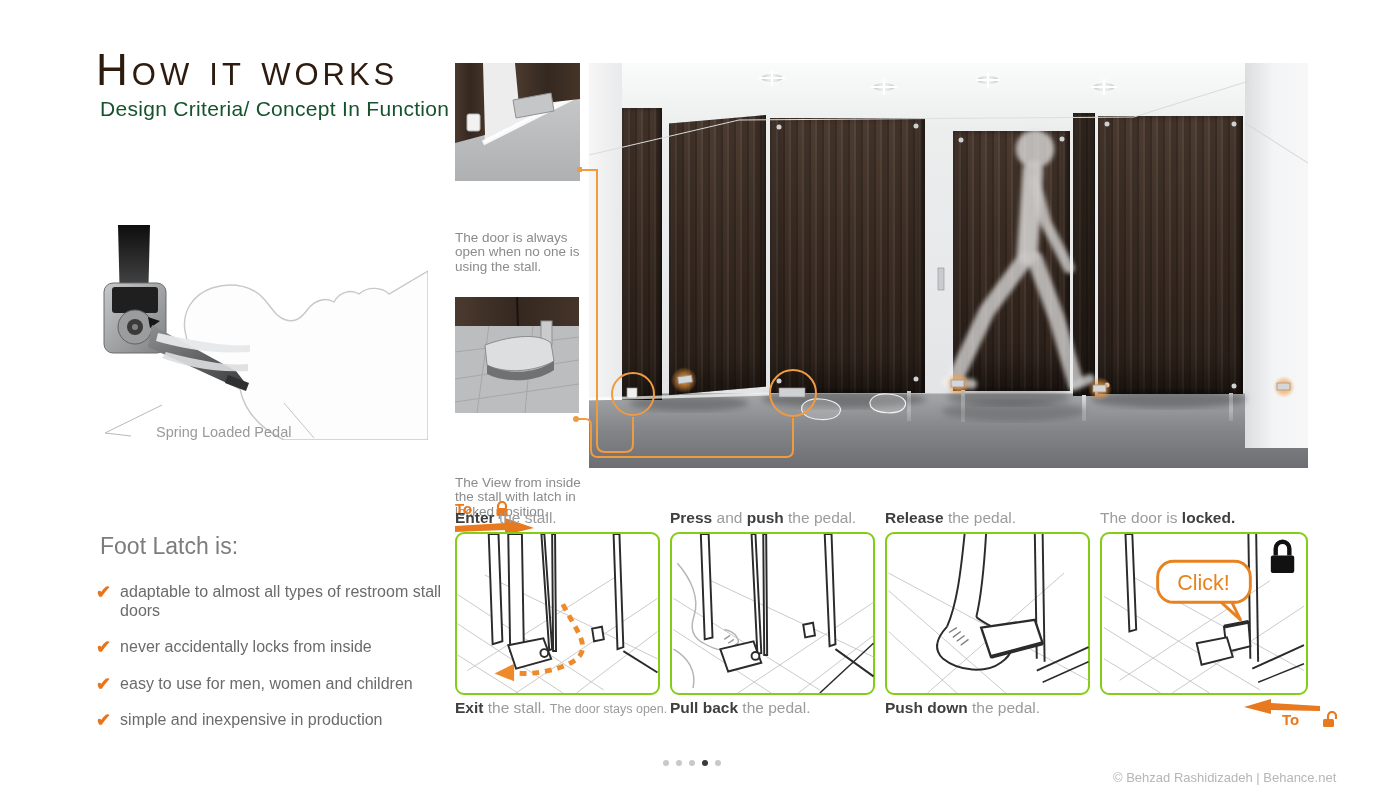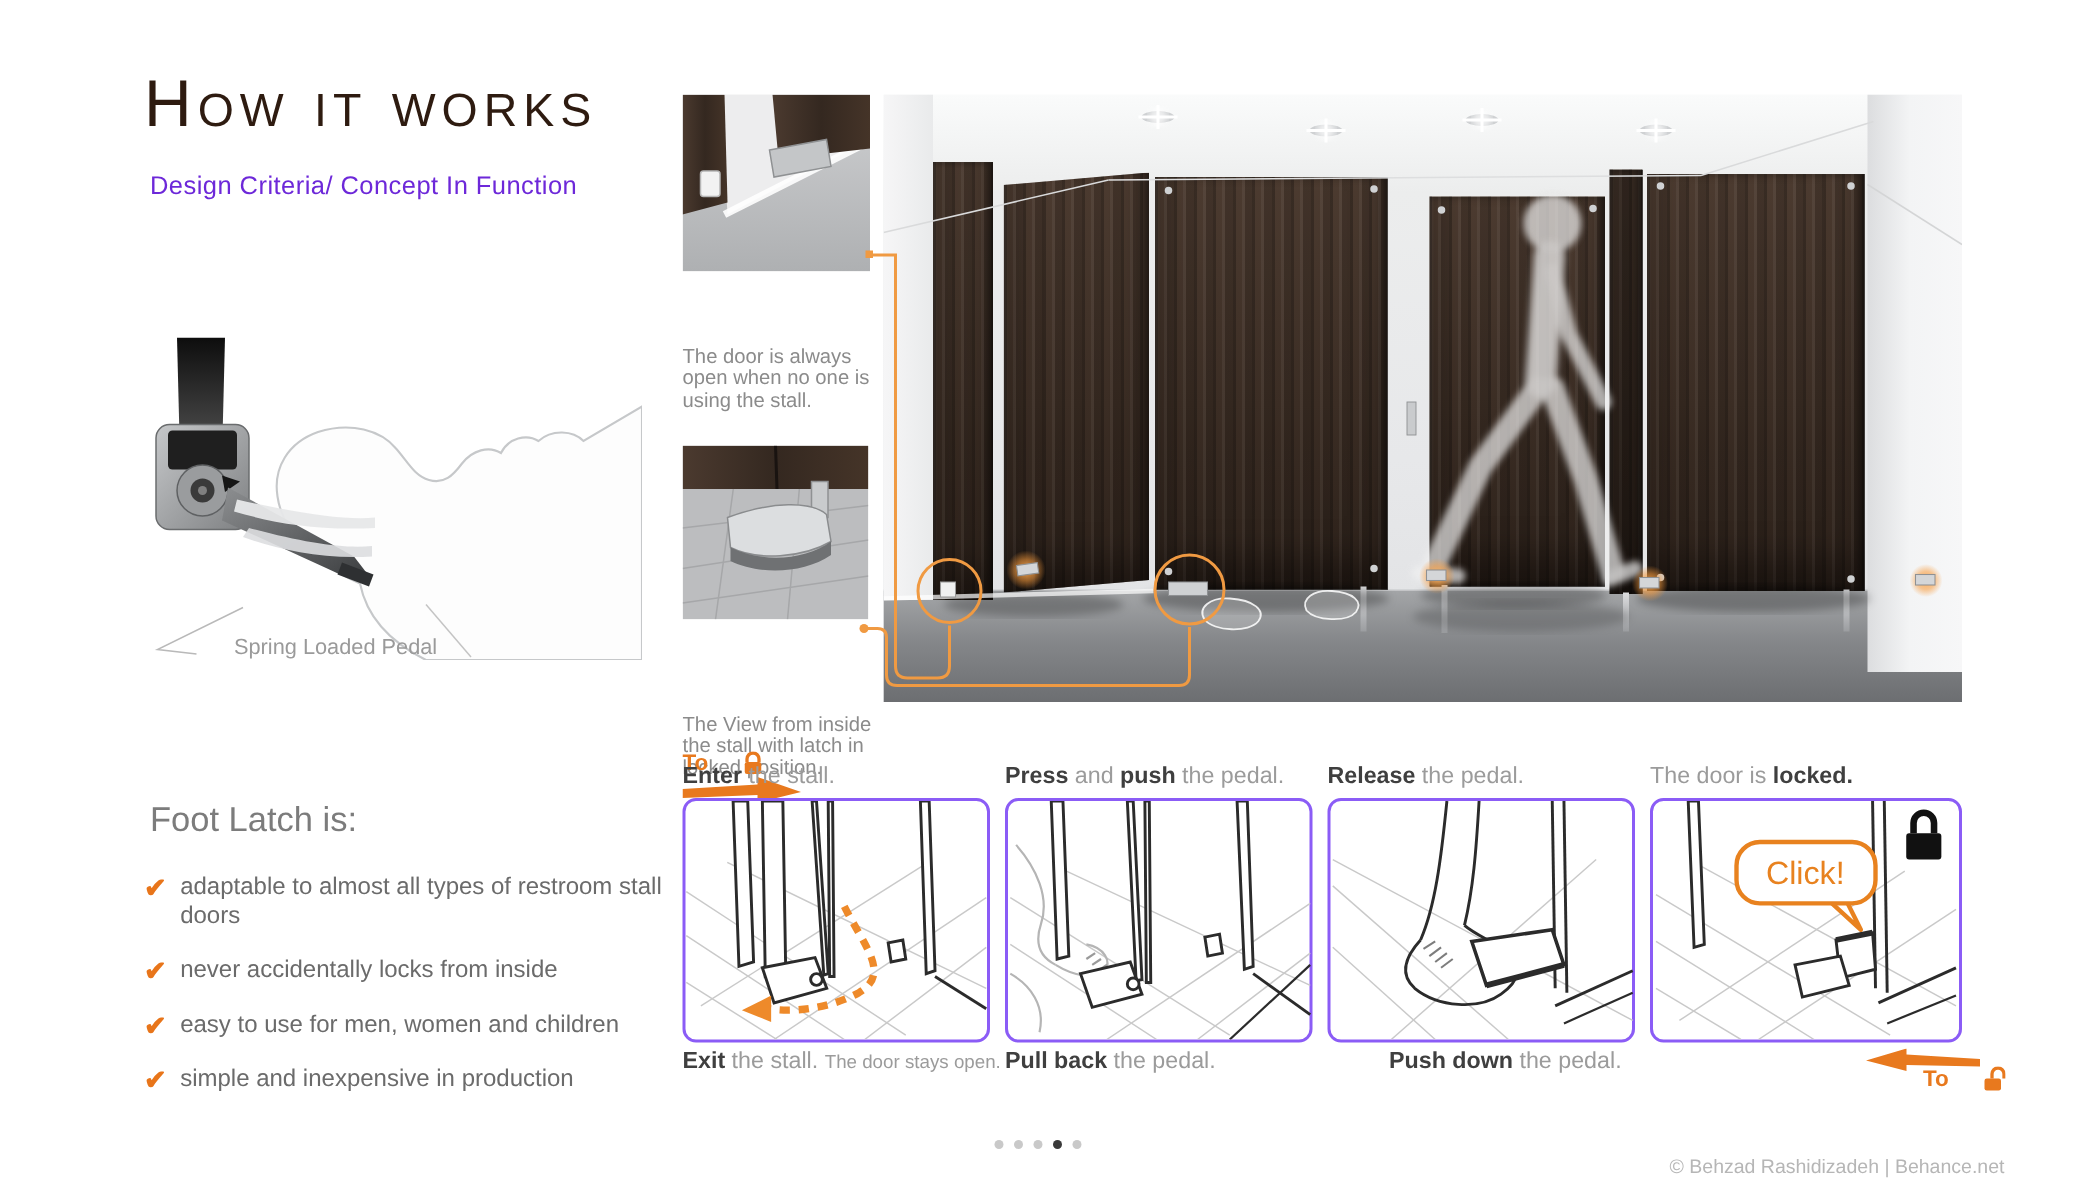--- a/index.html
+++ b/index.html
@@ -1,21 +1,21 @@
 <!DOCTYPE html>
 <html><head>
 <meta charset="utf-8">
 <style>
   html,body{margin:0;padding:0;background:#fff;}
   #stage{position:relative;width:1400px;height:796px;background:#fff;overflow:hidden;
          font-family:"Liberation Sans", sans-serif;}
   
   .title{position:absolute;left:96px;top:48px;font-size:44px;line-height:1;
          font-variant:small-caps;letter-spacing:4px;color:#2e1b10;font-weight:500;}
-  .subtitle{position:absolute;left:100px;top:114px;font-size:17px;color:#6d28d9;letter-spacing:.3px;}
+  .subtitle{position:absolute;left:100px;top:97px;font-size:21px;color:#14532d;letter-spacing:.3px;}
   
   .pedal-fig{position:absolute;left:88px;top:225px;width:340px;height:215px;}
   .pedal-label{position:absolute;left:68px;top:199px;font-size:14.5px;color:#9a9a9a;white-space:nowrap;}
   
   .features{position:absolute;left:96px;top:533px;width:352px;color:#6b6b6b;}
   .features h3{margin:0 0 22px 4px;font-size:23px;font-weight:400;color:#7c7c7c;}
   .feat-row{display:flex;align-items:flex-start;margin-bottom:17px;font-size:16px;line-height:1.2;}
   .check{color:#e8751a;font-size:18px;font-weight:bold;margin-right:9px;line-height:1;transform:translateY(1px);}
   
   .inset{position:absolute;overflow:hidden;}
@@ -36,21 +36,21 @@
   .leg{position:absolute;width:4px;background:linear-gradient(180deg,#dcdddf,#9b9da0);}
   .scene-svg{position:absolute;left:0;top:0;}
   
   #overlay{position:absolute;left:0;top:0;pointer-events:none;}
   
   .seq-cap{position:absolute;top:509px;font-size:15.5px;color:#9b9b9b;text-align:left;white-space:nowrap;}
   .seq-cap b,.seq-capb b{color:#3f3f3f;font-weight:bold;}
   .seq-capb{position:absolute;top:699px;font-size:15.5px;color:#9b9b9b;text-align:left;white-space:nowrap;}
   .seq-capb .small{font-size:12.5px;}
   .panel{position:absolute;top:532px;width:205px;height:163px;background:#fff;
-         border:2px solid #8b5cf6;border-radius:9px;box-sizing:border-box;}
+         border:2px solid #84cc16;border-radius:9px;box-sizing:border-box;}
   .tobadge{position:absolute;display:flex;align-items:center;gap:23px;color:#e8791e;
            font-size:15px;font-weight:bold;}
   
   .dots{position:absolute;left:663px;top:760px;display:flex;gap:7px;}
   .dot{width:6px;height:6px;border-radius:50%;background:#c9c9c9;cursor:pointer;}
   .dot.active{background:#3a3a3a;}
   .footer{position:absolute;left:1113px;top:770px;font-size:13px;color:#b6b6b6;}
   svg{display:block;}
 </style>
 </head>
@@ -429,21 +429,21 @@
       <g>
         <path d="M118,68 L140,88 L130,68 Z" fill="#fff" stroke="#E8821F" stroke-width="3" stroke-linejoin="round"></path>
         <rect x="55" y="28" width="95" height="42" rx="16" fill="#fff" stroke="#E8821F" stroke-width="3"></rect>
         <text x="102" y="57" text-anchor="middle" font-size="22" fill="#E8821F" font-family="Liberation Sans, sans-serif">Click!</text>
       </g>
     </svg>
   </div>
 
   <div class="seq-capb" style="left:455px;"><b>Exit</b><span> the stall. </span><span class="small">The door stays open.</span></div>
   <div class="seq-capb" style="left:670px;"><b>Pull back</b><span> the pedal.</span></div>
-  <div class="seq-capb" style="left:926px;"><b>Push down</b><span> the pedal.</span></div>
+  <div class="seq-capb" style="left:885px;"><b>Push down</b><span> the pedal.</span></div>
 
   <svg style="position:absolute;left:1243px;top:699px;" width="77" height="15" viewBox="0 0 77 15">
     <polygon points="77,7 28,4 28,0 1,8 28,15 28,11 77,12" fill="#E8791E"></polygon>
   </svg>
   <div class="tobadge" style="left:1282px;top:711px;">
     <span>To</span>
     <svg width="15" height="17" viewBox="0 0 15 17">
       <path d="M6,8 V5 a4,4 0 0 1 8,0 V8" fill="none" stroke="#E8791E" stroke-width="2.2"></path>
       <rect x="1" y="8" width="11" height="8" rx="1.5" fill="#E8791E"></rect>
     </svg>

